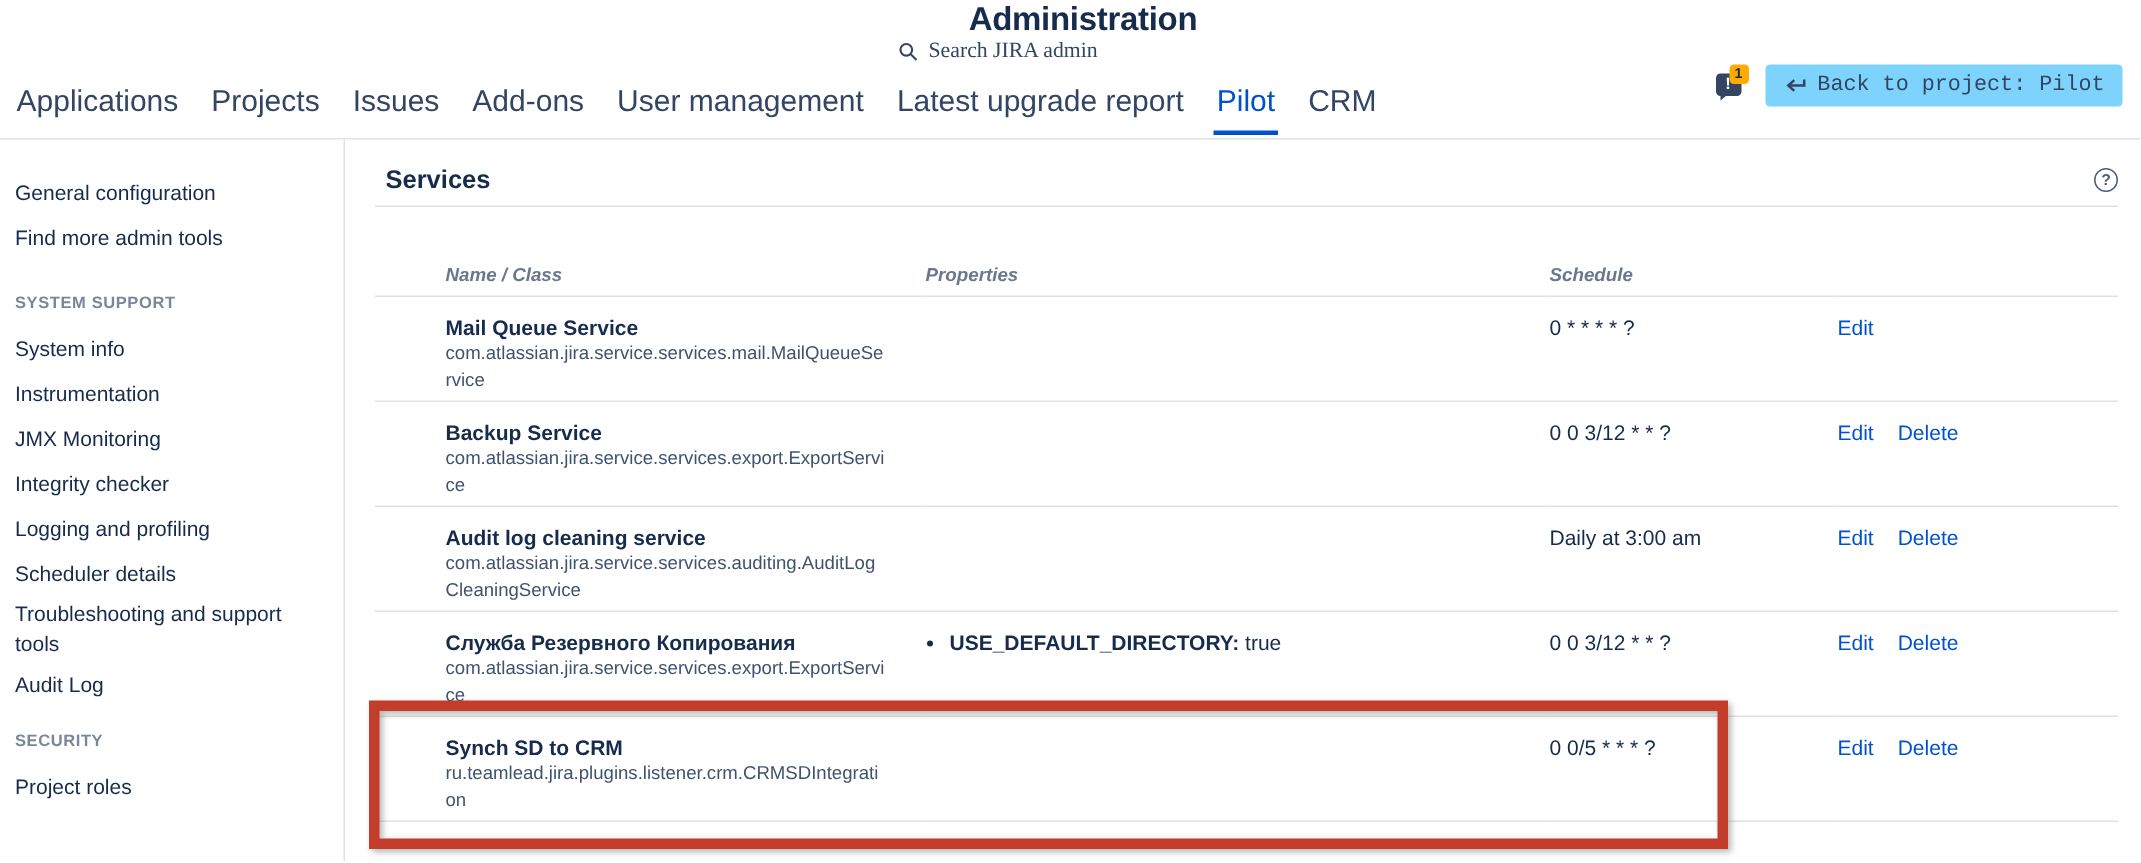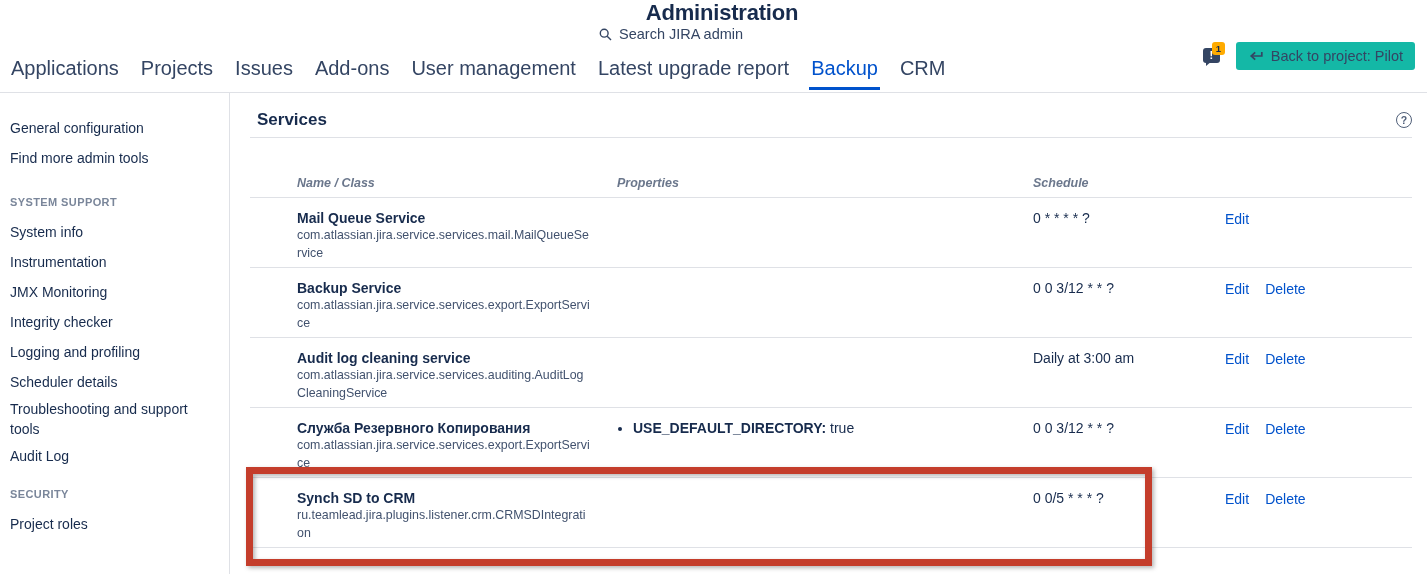--- a/index.html
+++ b/index.html
@@ -3,28 +3,28 @@
 <meta charset="utf-8">
 <style>
   * { box-sizing: border-box; }
   html,body { margin:0; padding:0; }
   body { width:1427px; height:575px; font-family:"Liberation Sans",sans-serif; color:#172B4D; background:#fff; position:relative; overflow:hidden; }
 
   
   .topbar { height:45px; display:flex; align-items:center;flex-direction:column; }
   .topbar h1 { font-size:22px; font-weight:700; margin:0 0 0 17px; color:#172B4D; letter-spacing:-0.2px; }
   .search { display:flex; align-items:center; margin-left:21px; gap:7px; color:#344563; }
-  .search input { border:none; outline:none; font-size:14.5px; font-family:Liberation Sans, sans-serif; color:#344563; width:230px; background:transparent; padding:0; }
+  .search input { border:none; outline:none; font-size:14.5px; font-family:Liberation Serif, serif; color:#344563; width:230px; background:transparent; padding:0; }
   .search input::placeholder { color:#344563; opacity:1; }
   .top-right { margin-left:auto; display:flex; align-items:center; gap:9px; margin-right:12px; }
   .notif { position:relative; width:20px; height:18px; margin-right:4px; }
   .notif .bubble { width:17px; height:15px; background:#344563; border-radius:3px; position:absolute; left:0; bottom:2px; color:#fff; font-weight:700; font-size:11px; text-align:center; line-height:15px; }
   .notif .tail { position:absolute; bottom:-1px; left:3px; width:0; height:0; border-left:6px solid #344563; border-bottom:5px solid transparent; }
   .notif .badge { position:absolute; top:-5px; right:-2px; background:#FFAB00; border-radius:3px; min-width:13px; height:13px; font-size:9.5px; font-weight:700; color:#172B4D; line-height:13px; text-align:center; padding:0 2px; }
-  .back-btn { background:#14b8a6; border:none; border-radius:3px; height:28px; padding:0 12px; font-size:14.5px; color:#344563; display:flex; align-items:center; gap:8px; font-family:Liberation Sans, sans-serif; cursor:pointer; }
+  .back-btn { background:#7dd3fc; border:none; border-radius:3px; height:28px; padding:0 12px; font-size:14.5px; color:#344563; display:flex; align-items:center; gap:8px; font-family:Liberation Mono, monospace; cursor:pointer; }
 
   
   .nav { height:48px; border-bottom:1px solid #DFE1E6; display:flex; align-items:stretch; }
   .tab { position:relative; display:flex; align-items:center; padding:0 11px; font-size:20px; color:#344563; cursor:pointer;text-align:right; }
   .tab.active { color:#0052CC; }
   .tab.active::after { content:""; position:absolute; left:9px; right:9px; bottom:2px; height:3px; background:#0052CC; }
 
   
   .layout { display:flex; height:481px; }
   aside { width:230px; border-right:1px solid #DFE1E6; padding-top:20px; flex:none; }
@@ -81,21 +81,21 @@
   </div>
 </header>
 
 <nav class="nav">
   <div class="tab">Applications</div>
   <div class="tab">Projects</div>
   <div class="tab">Issues</div>
   <div class="tab">Add-ons</div>
   <div class="tab">User management</div>
   <div class="tab">Latest upgrade report</div>
-  <div class="tab active">Backup</div>
+  <div class="tab active">Pilot</div>
   <div class="tab">CRM</div>
 </nav>
 
 <div class="layout">
   <aside>
     <div class="side-item">General configuration</div>
     <div class="side-item">Find more admin tools</div>
     <div class="side-head">SYSTEM SUPPORT</div>
     <div class="side-item">System info</div>
     <div class="side-item">Instrumentation</div>

